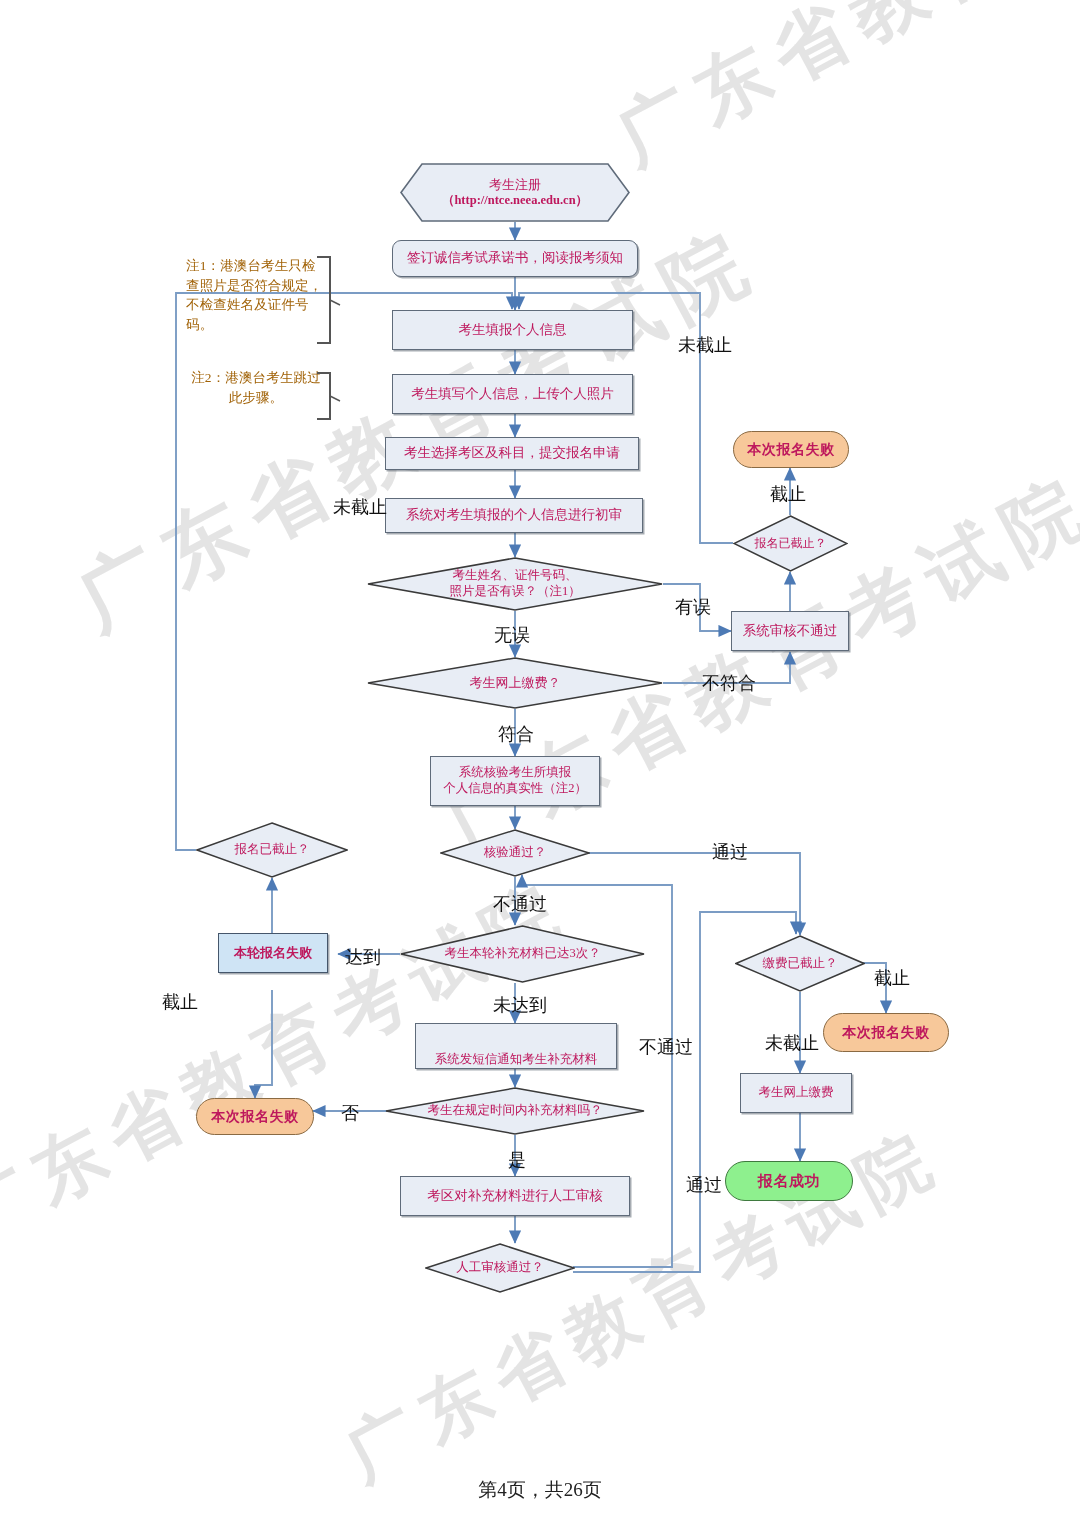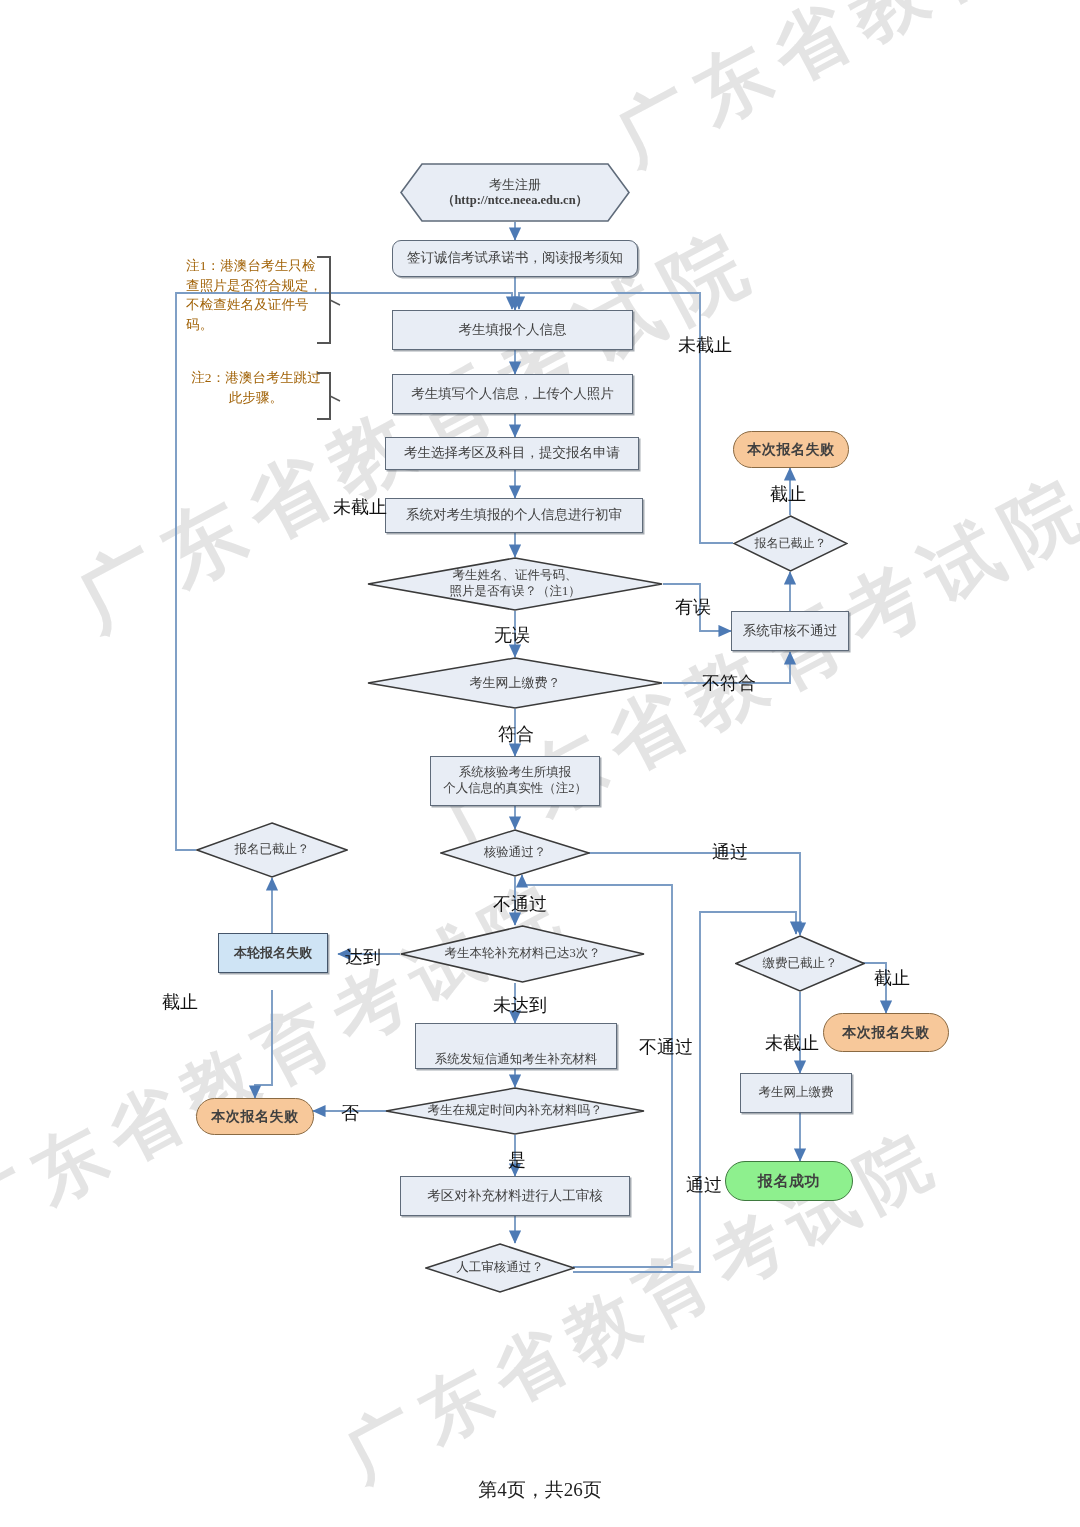--- a/index.html
+++ b/index.html
@@ -34,21 +34,21 @@
   
   #nodes{position:absolute;inset:0;z-index:2;}
 
   .node{
     position:absolute;
     box-sizing:border-box;
     display:flex;align-items:center;justify-content:center;
     text-align:center;
     line-height:1.25;
     font-size:13.5px;
-    color:#404040;
+    color:#be185d;
   }
 
   
   .proc{
     background:#e8edf5;
     border:1.6px solid #5f6b7a;
     box-shadow:1.5px 1.5px 0 rgba(60,70,85,.45);
   }
   
   .hexwrap{background:transparent;border:none;}

